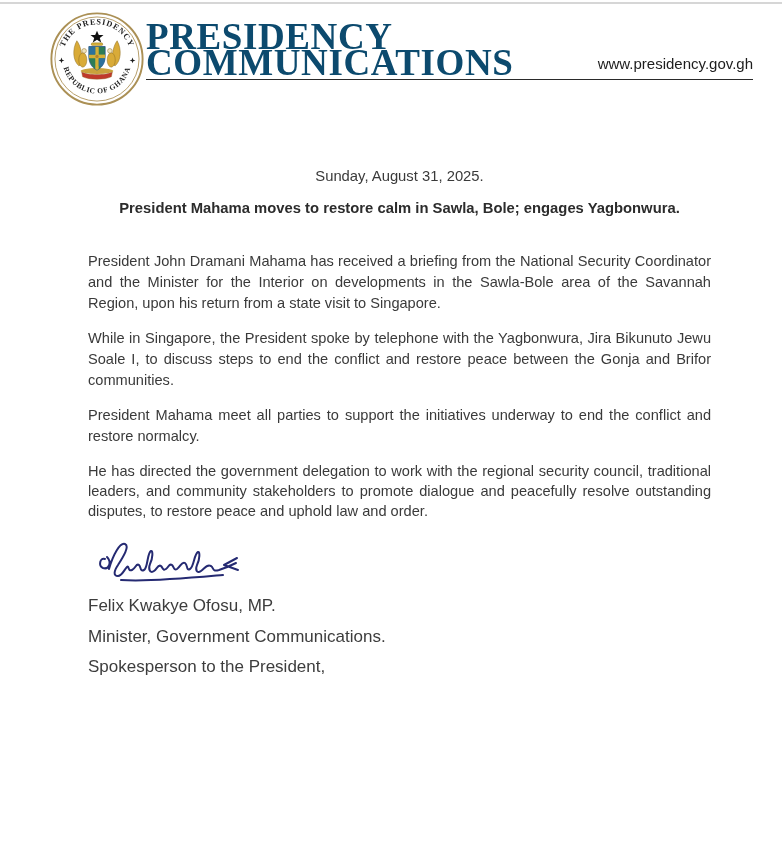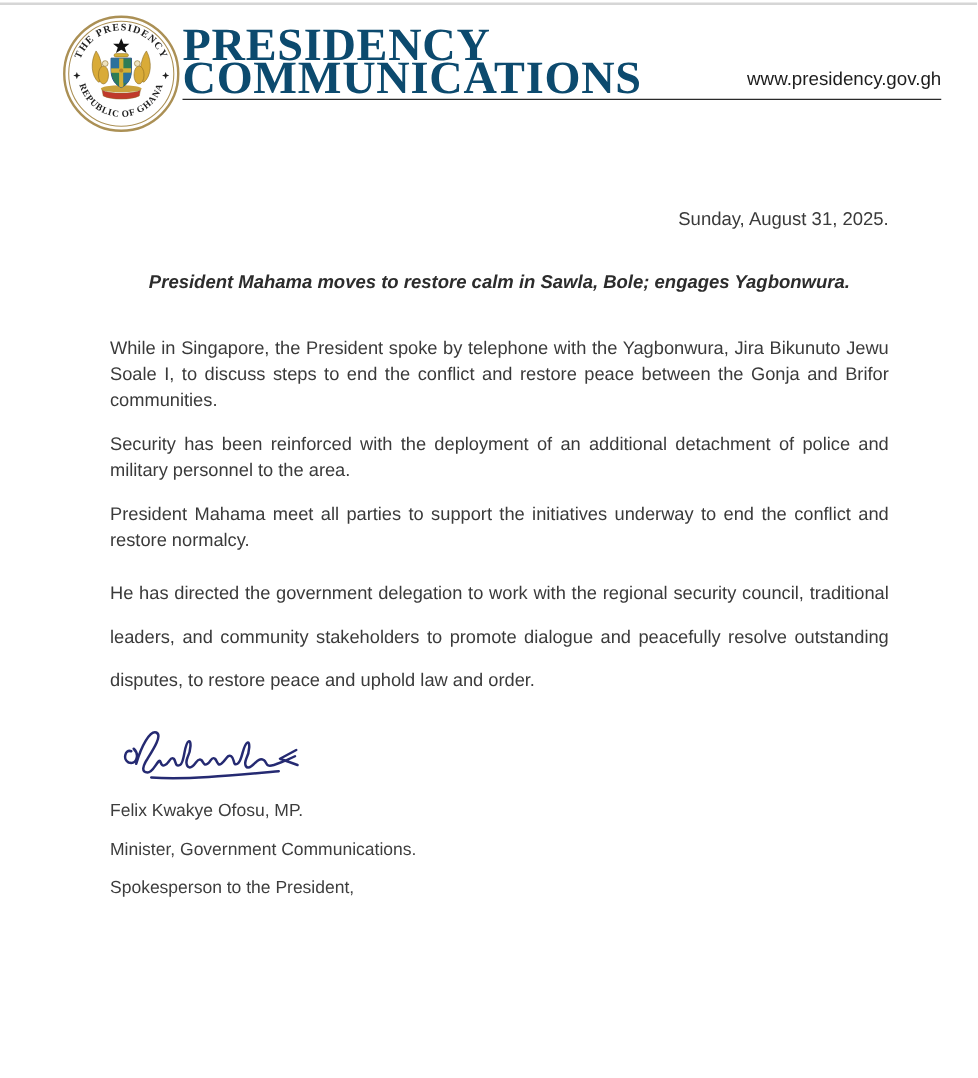--- a/index.html
+++ b/index.html
@@ -35,48 +35,47 @@
     text-decoration: none;
     text-align: center;
   }
   .header-rule {
     position: absolute; left: 146px; right: 29px; top: 79px;
     border-top: 1.6px solid #2a2a2a;
   }
   
   .content { position: absolute; left: 88px; top: 168px; width: 623px; }
   .date {
-    margin: 0 0 33px 0;
-    text-align: right;
+    margin: 0 0 15px 0;
+    text-align: center;
     font-size: 14.8px;
     line-height: 17px;
     color: #3a3a3a;
   }
   .doc-title {
     margin: 0 0 34px 0;
     text-align: center;
     font-size: 14.8px;
     line-height: 17px;
     font-weight: bold;
     color: #2c2c2c;
-    font-style: italic;
   }
   .body-para {
     margin: 0 0 14px 0;
     font-size: 14.6px;
     line-height: 21px;
     text-align: justify;
     color: #3a3a3a;
   }
-  .body-para.wide { line-height: 35px; }
+  .body-para.wide { line-height: 20px; }
   .signature-svg { display: block; margin: 8px 0 4px 6px; width: 152px; height: 52px; }
   .signoff { margin-top: 10px; }
   .signoff p {
     margin: 0 0 12.5px 0;
-    font-size: 14px;
+    font-size: 17px;
     line-height: 18px;
     color: #3d3d3d;
   }
 </style>
 </head>
 <body>
 
 <div class="page">
 
   <div class="top-divider"></div>
@@ -145,22 +144,22 @@
     <div class="website">www.presidency.gov.gh</div>
 
     <div class="header-rule"></div>
   </header>
 
   <main class="content">
     <p class="date">Sunday, August 31, 2025.</p>
 
     <h1 class="doc-title">President Mahama moves to restore calm in Sawla, Bole; engages Yagbonwura.</h1>
 
+    <p class="body-para">President John Dramani Mahama has received a briefing from the National Security Coordinator and the Minister for the Interior on developments in the Sawla-Bole area of the Savannah Region, upon his return from a state visit to Singapore.</p>
     <p class="body-para">While in Singapore, the President spoke by telephone with the Yagbonwura, Jira Bikunuto Jewu Soale I, to discuss steps to end the conflict and restore peace between the Gonja and Brifor communities.</p>
-    <p class="body-para">Security has been reinforced with the deployment of an additional detachment of police and military personnel to the area.</p>
     <p class="body-para">President Mahama meet all parties to support the initiatives underway to end the conflict and restore normalcy.</p>
     <p class="body-para wide">He has directed the government delegation to work with the regional security council, traditional leaders, and community stakeholders to promote dialogue and peacefully resolve outstanding disputes, to restore peace and uphold law and order.</p>
 
     <svg class="signature-svg" viewBox="0 0 150 52" aria-hidden="true">
       <path d="M10,24 C5,22 3,31 8,33 C14,35 17,27 12,22 M14,34 C18,20 25,7 30,9 C35,11 28,22 23,30 C19,36 18,41 23,41 C27,41 29,35 32,32 C34,30 33,37 37,35 C41,33 41,28 44,30 C46,32 45,37 49,35 C53,33 52,18 56,16 C58,15 58,23 55,29 C53,34 55,39 59,36 C62,34 63,29 66,31 C68,33 68,36 71,34 C74,32 74,28 77,30 C79,32 79,36 82,34 C86,31 87,26 90,28 C93,30 91,36 95,34 C99,32 99,19 103,17 C105,16 105,24 102,30 C100,35 102,39 106,36 C110,33 112,29 116,31 C119,33 117,37 124,35 C130,33 137,30 141,28 M142,23 L129,30 L143,35 M26,45 C55,47 95,43 128,40" stroke="#252a72" stroke-width="2" fill="none" stroke-linecap="round" stroke-linejoin="round"></path>
     </svg>
 
     <div class="signoff">
       <p>Felix Kwakye Ofosu, MP.</p>
       <p>Minister, Government Communications.</p>

